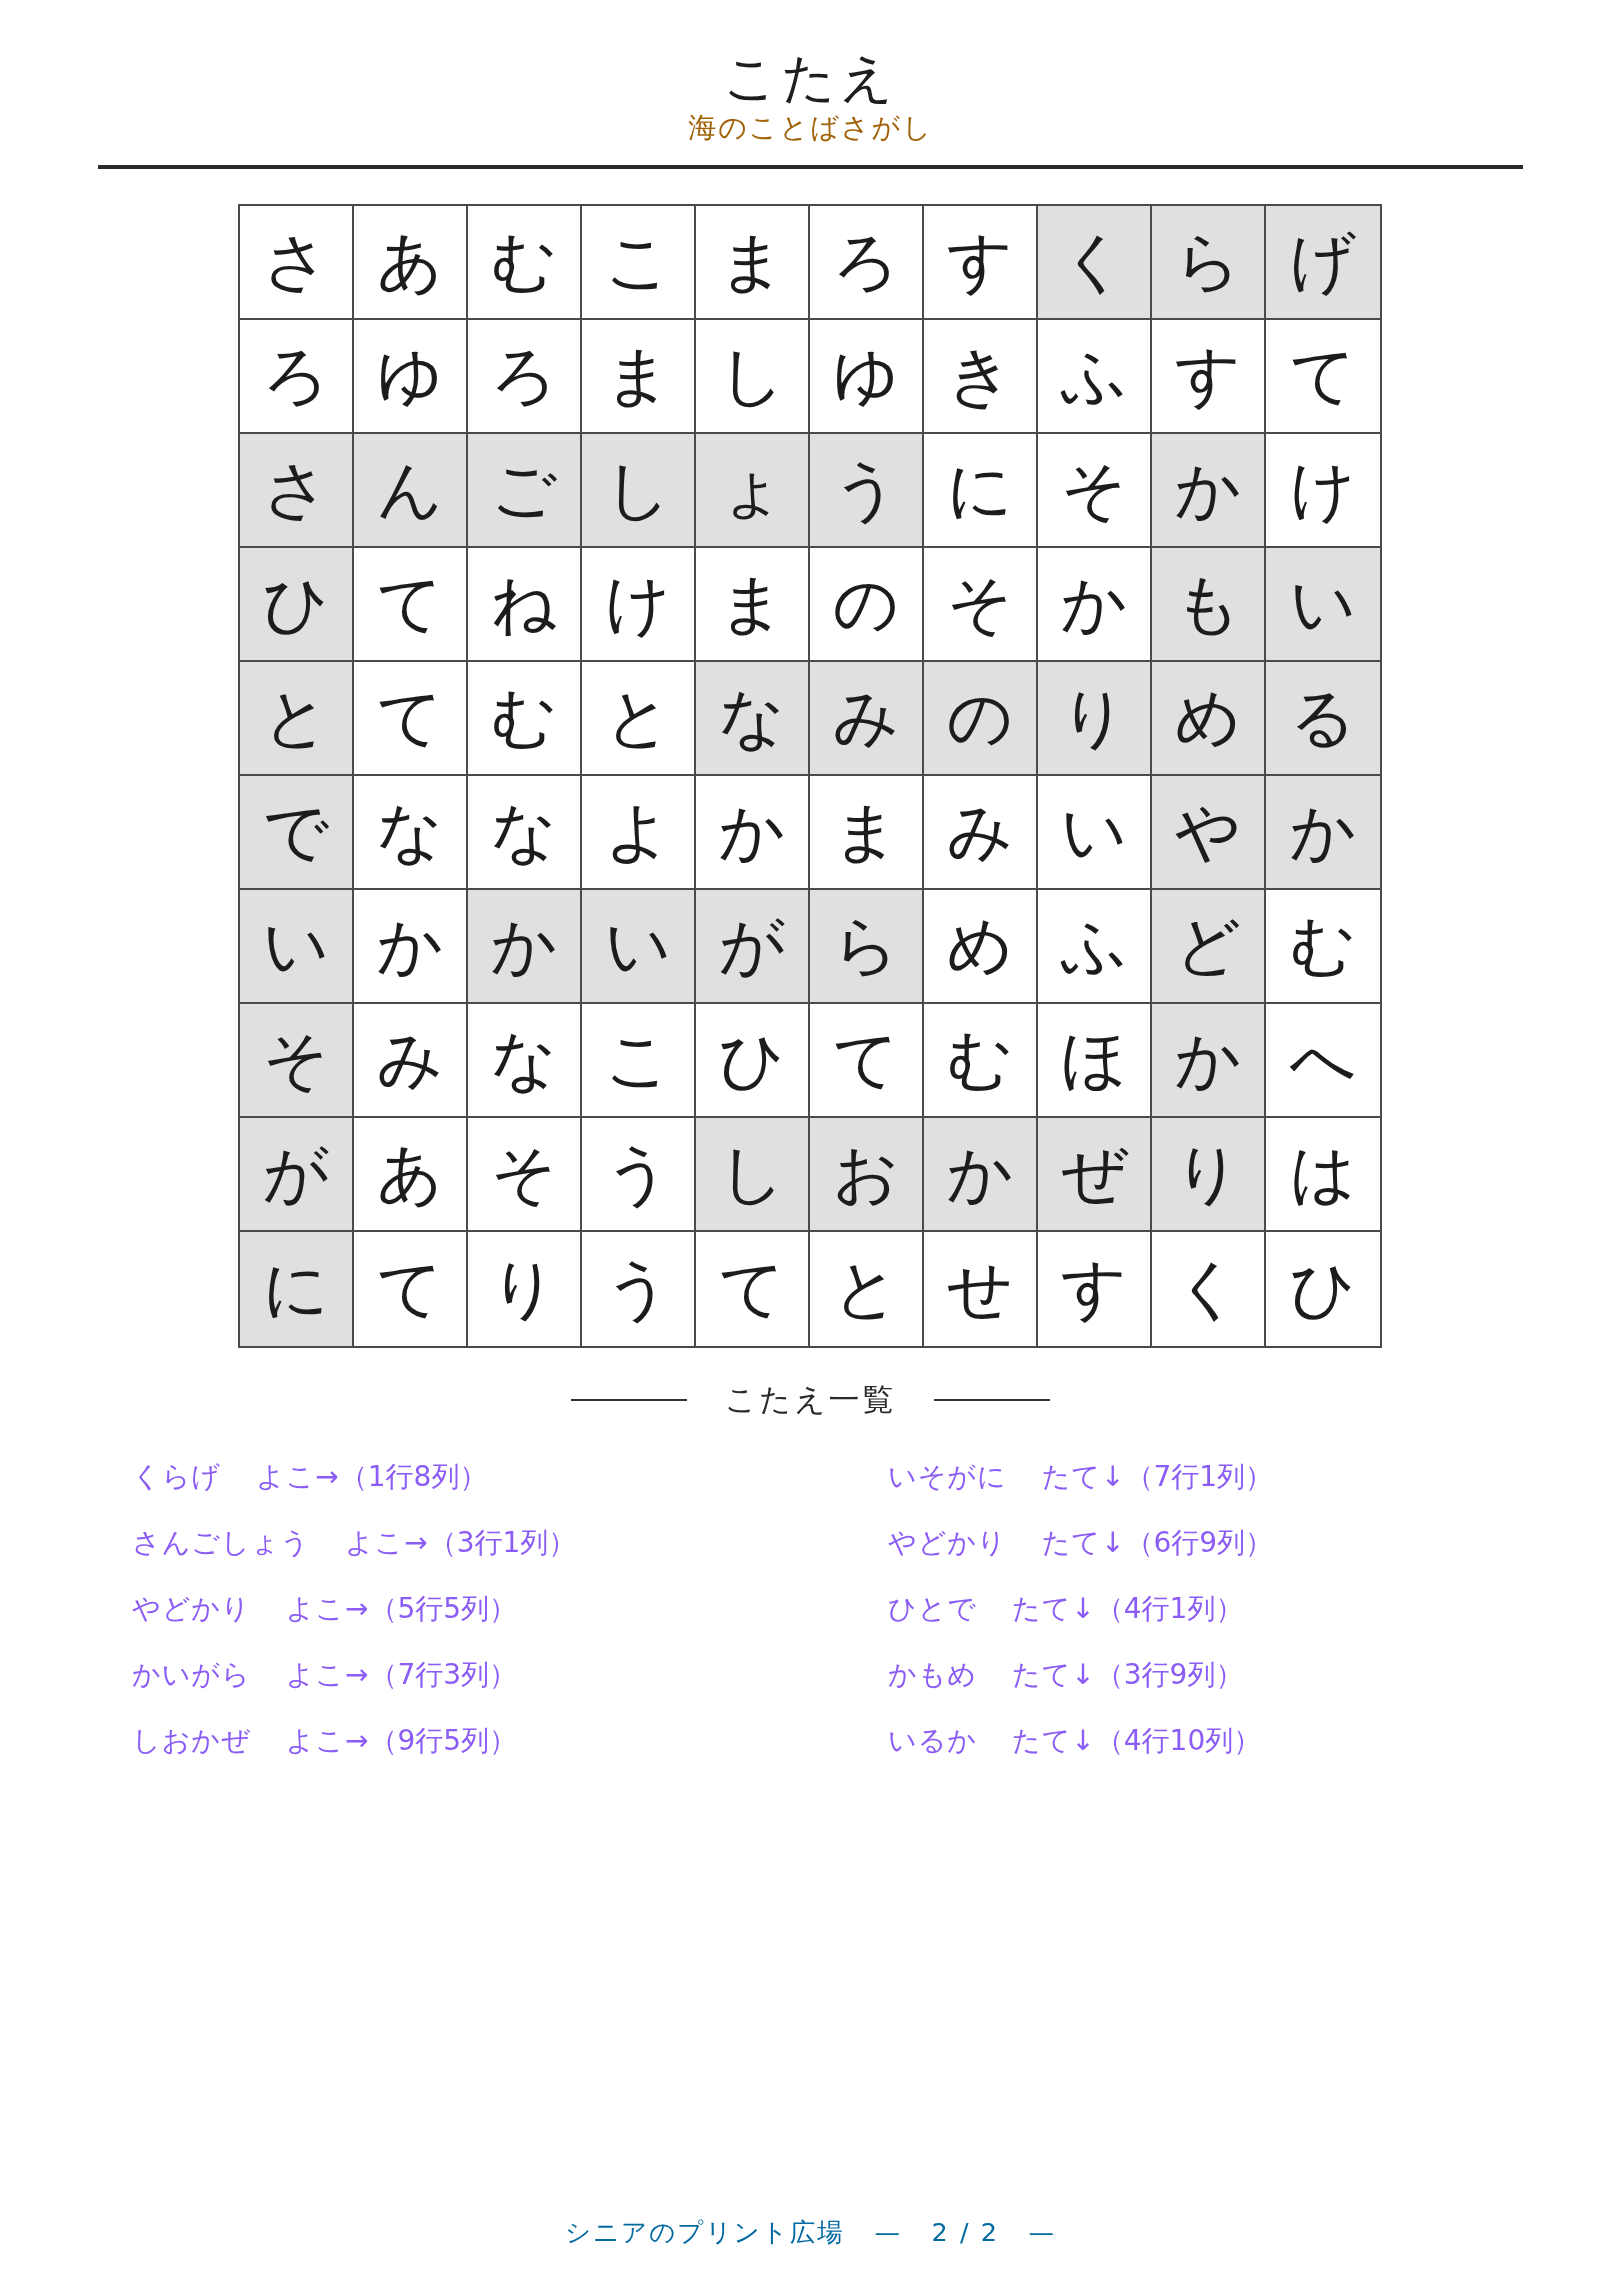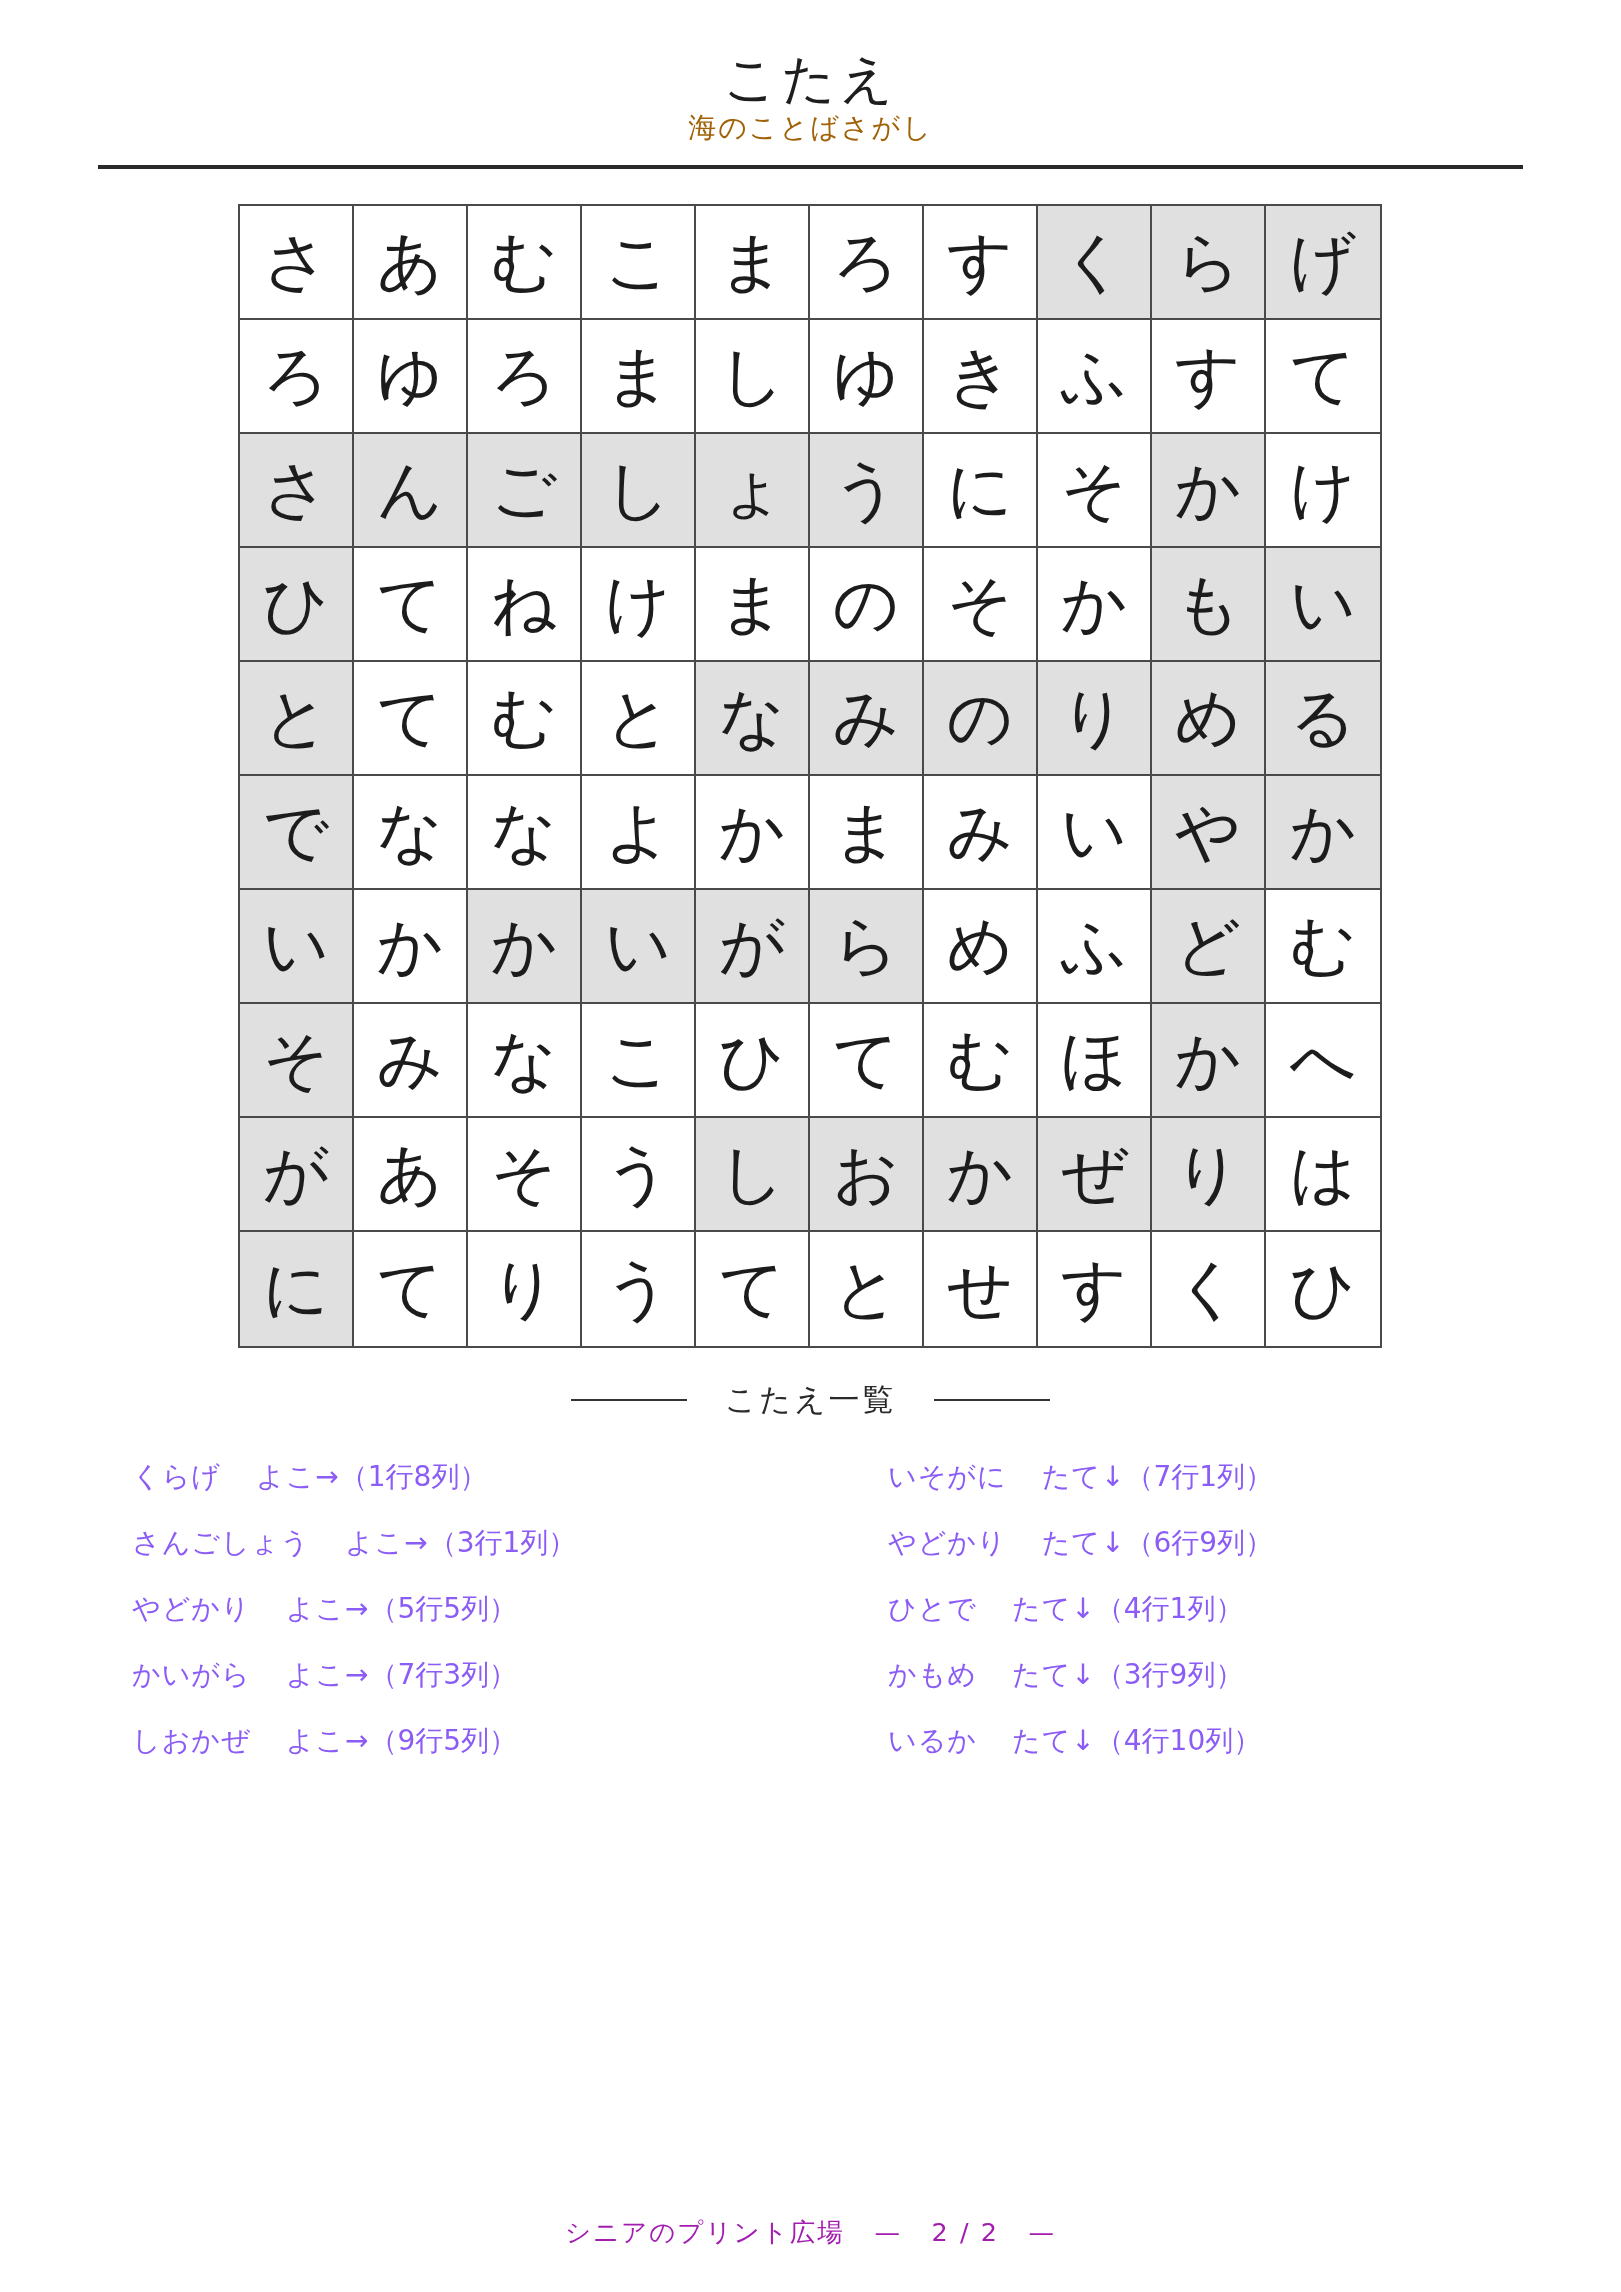--- a/index.html
+++ b/index.html
@@ -17,20 +17,21 @@
     }
     .title {
       position: absolute;
       left: 0; right: 0;
       top: 47px;
       text-align: center;
       font-size: 53px;
       line-height: 63px;
       letter-spacing: 3.9px;
       color: #1e1e1e;
+      font-family: Liberation Serif, serif;
     }
     .subtitle {
       position: absolute;
       left: 0; right: 0;
       top: 110px;
       text-align: center;
       font-size: 28px;
       line-height: 35px;
       letter-spacing: 2px;
       color: #a16207;
@@ -109,21 +110,21 @@
     .answer .dir { letter-spacing: 1px; }
     .answer .pos { letter-spacing: 0; }
 
     .footer {
       position: absolute;
       left: 0; right: 0;
       top: 2215px;
       text-align: center;
       font-size: 25.5px;
       line-height: 35px;
-      color: #a21caf;
+      color: #0369a1;
       letter-spacing: 2px;
     }
     .footer span { margin: 0 9.8px; }
   </style>
 </head>
 <body>
 
 <div class="title">こたえ</div>
 <div class="subtitle">海のことばさがし</div>
 <div class="rule"></div>

